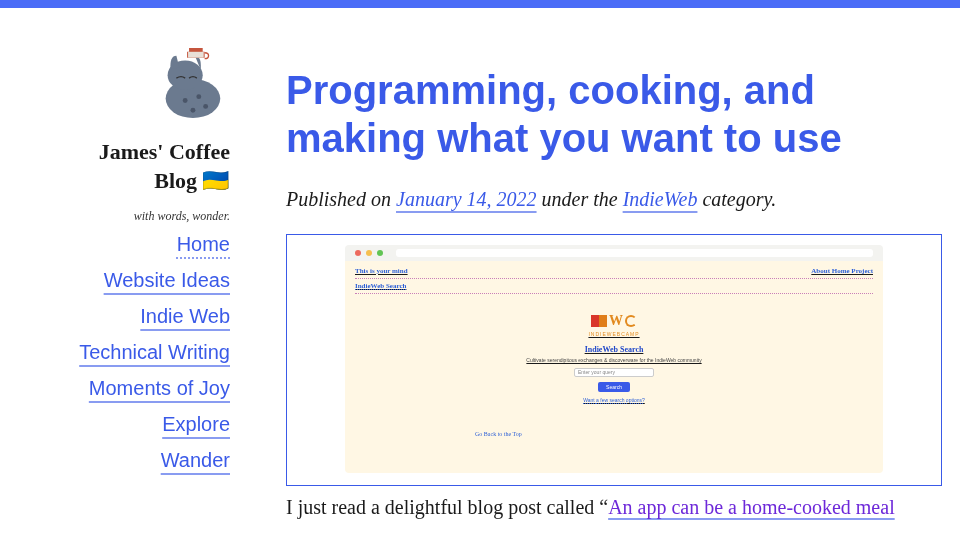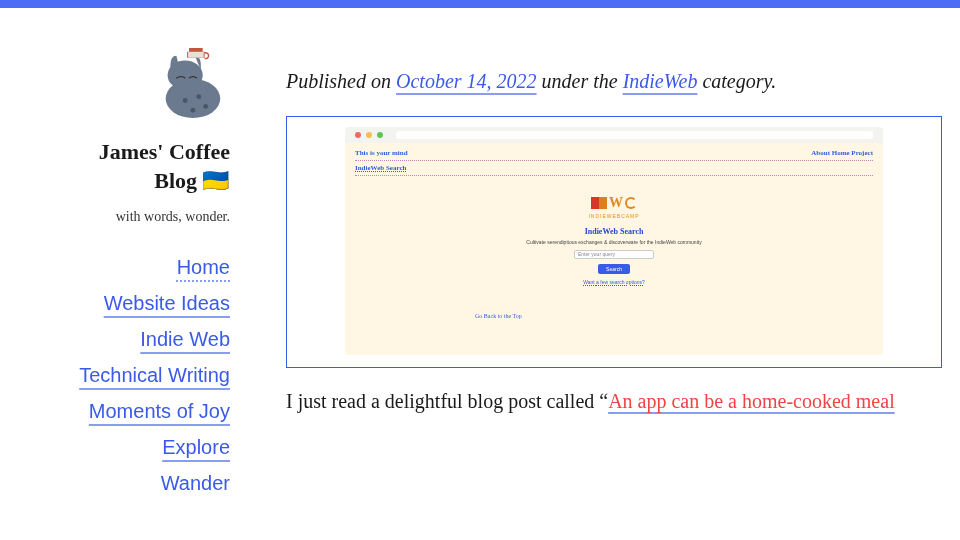--- a/index.html
+++ b/index.html
@@ -35,23 +35,24 @@
     }
     .site-title {
       font-family: Liberation Serif, serif;
       font-size: 22px;
       font-weight: 700;
       line-height: 1.3;
       color: #1a1a1a;
       margin-bottom: 14px;
     }
     .tagline {
-      font-size: 14px;
+      font-style: italic;
+      font-size: 12px;
       color: #333;
-      margin-bottom: 30px;
+      margin-bottom: 8px;
     }
     .nav {
       display: flex;
       flex-direction: column;
       align-items: flex-end;
       gap: 12px;
     }
     .nav a {
       color: #3a5ae8;
       font-size: 20px;
@@ -85,21 +86,22 @@
     }
     .meta a {
       color: #3a5ae8;
       text-decoration: underline;
       text-underline-offset: 5px;
       text-decoration-color: rgba(58,90,232,0.6);
     }
     .shot-frame {
       border: 1.5px solid #3a5ae8;
       padding: 10px 58px 12px 58px;
-      margin-bottom: 18px;
+      margin-bottom: 6px;
+      text-decoration: underline;
     }
     .browser-chrome {
       background: #f3f3f0;
       border-radius: 4px 4px 0 0;
       padding: 4px 10px;
       display: flex;
       align-items: center;
       gap: 5px;
     }
     .dot { width: 6px; height: 6px; border-radius: 50%; }
@@ -206,21 +208,21 @@
       position: absolute;
       left: 130px;
       bottom: 36px;
     }
     .body-text {
       font-size: 20px;
       line-height: 1.55;
       color: #1a1a1a;
     }
     .body-text a {
-      color: #ef4444;
+      color: #6d28d9;
       text-decoration: underline;
       text-underline-offset: 4px;
       text-decoration-color: rgba(58,90,232,0.6);
     }
   </style>
 </head>
 <body>
 
 <div class="top-bar"></div>
 
@@ -259,23 +261,24 @@
       <a href="#">Indie Web</a>
       <a href="#">Technical Writing</a>
       <a href="#">Moments of Joy</a>
       <a href="#">Explore</a>
       <a href="#">Wander</a>
 
     </nav>
   </aside>
 
   <main class="main">
+    <h1 class="post-title">Programming, cooking, and making what you want to use</h1>
 
     <p class="meta">
-      <span>Published on </span><a href="#">October 14, 2022</a><span> under the </span><a href="#">IndieWeb</a><span> category.</span>
+      <span>Published on </span><a href="#">January 14, 2022</a><span> under the </span><a href="#">IndieWeb</a><span> category.</span>
     </p>
 
     <div class="shot-frame">
       <div class="browser-chrome">
         <span class="dot dot-r"></span>
         <span class="dot dot-y"></span>
         <span class="dot dot-g"></span>
         <span class="url-bar"></span>
       </div>
       <div class="page">

